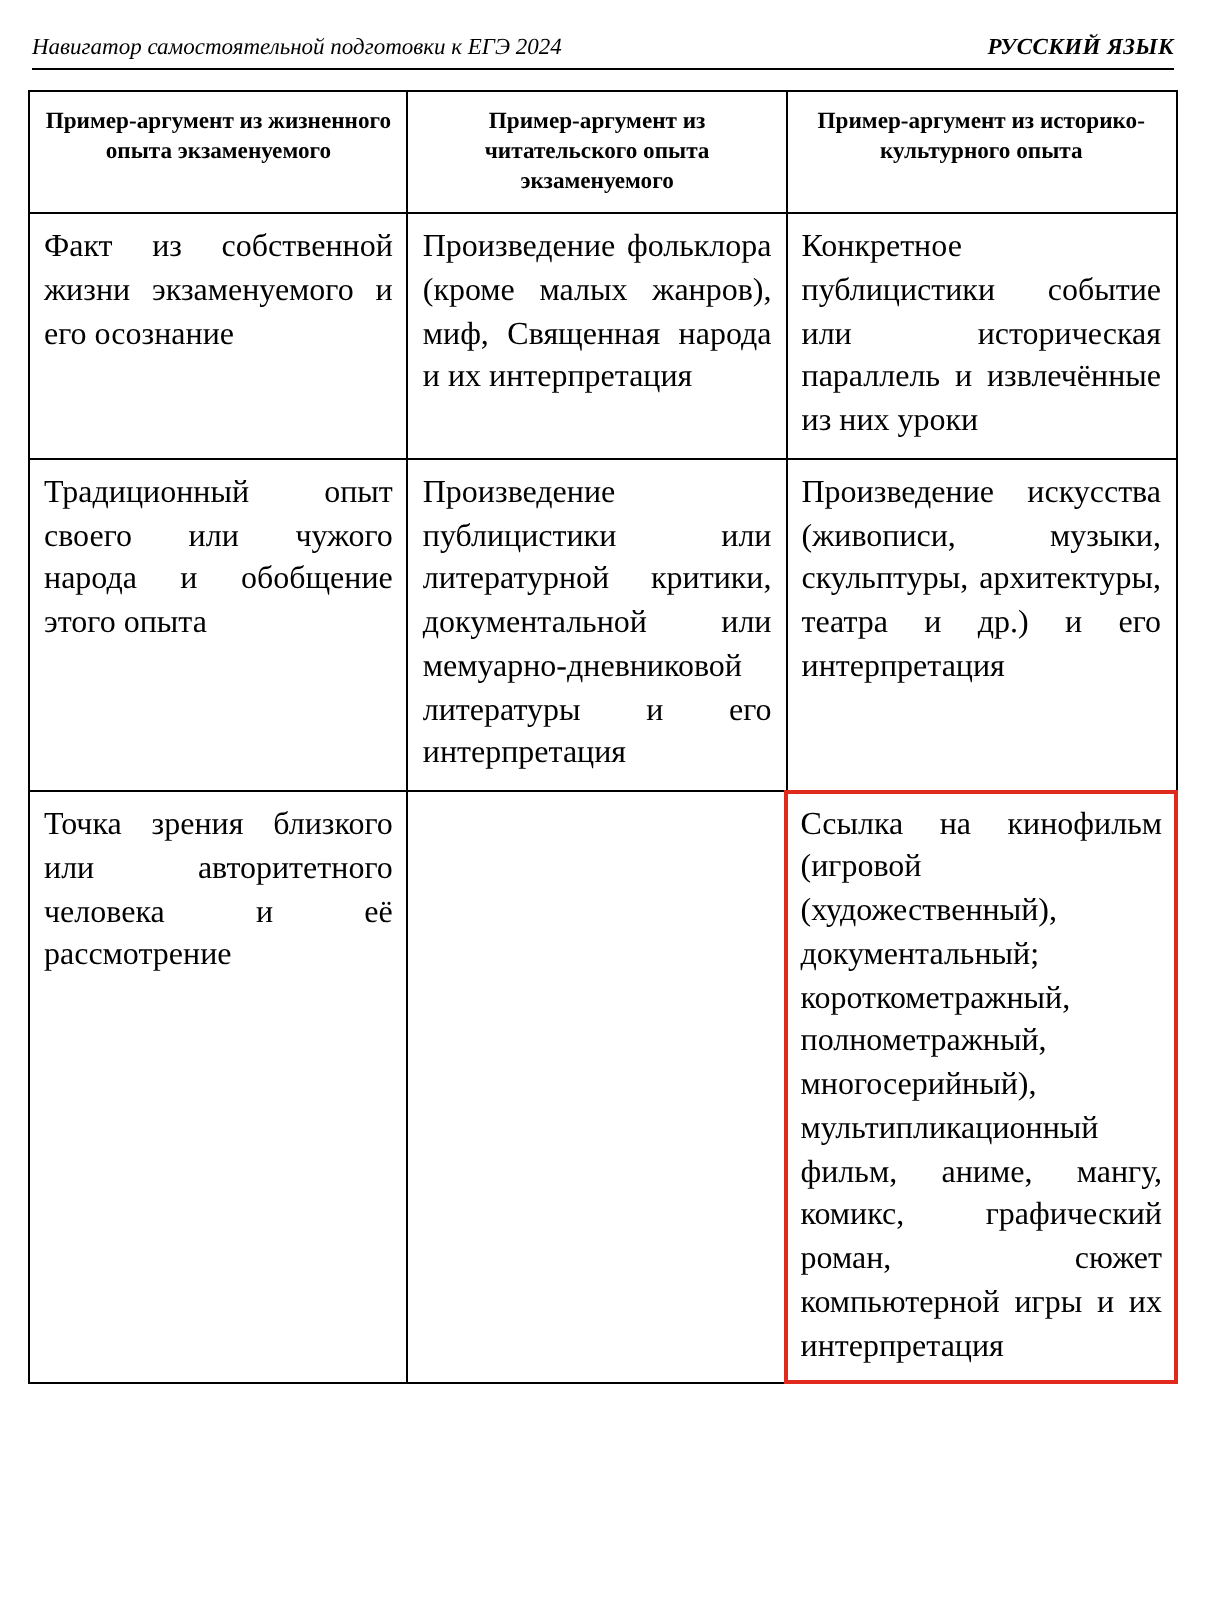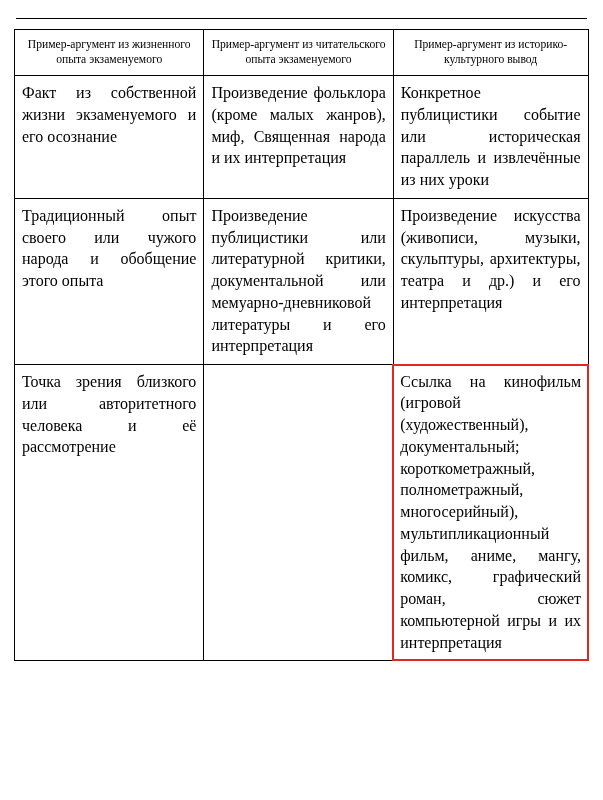--- a/index.html
+++ b/index.html
@@ -59,50 +59,54 @@
     vertical-align: top;
     padding: 6px 7px 7px 7px;
     font-size: 16px;
     line-height: 1.36;
     text-align: justify;
     hyphens: auto;
     word-wrap: break-word;
   }
   table.matrix th {
     text-align: center;
-    font-weight: normal;
+    font-weight: bold;
     font-size: 11.6px;
     line-height: 1.3;
     padding: 7px 6px 8px 6px;
   }
   td.empty {
     padding: 0;
   }
   .cell-highlight {
     border: 2px solid #e02a1e !important;
     padding: 5px 6px 6px 6px !important;
   }
   .col1 { width: 33%; }
   .col2 { width: 33%; }
   .col3 { width: 34%; }
 </style>
 </head>
 <body>
 
 <div class="page">
 
+  <div class="header">
+    <div class="header-left">Навигатор самостоятельной подготовки к ЕГЭ 2024</div>
+    <div class="header-right">РУССКИЙ ЯЗЫК</div>
+  </div>
   <div class="header-rule"></div>
 
 
   <table class="matrix">
     <thead>
       <tr>
         <th class="col1">Пример-аргумент из жизненного опыта экзаменуемого</th>
         <th class="col2">Пример-аргумент из читательского опыта экзаменуемого</th>
-        <th class="col3">Пример-аргумент из историко-культурного вывод</th>
+        <th class="col3">Пример-аргумент из историко-культурного опыта</th>
       </tr>
     </thead>
     <tbody>
       <tr>
         <td class="col1">Факт из собственной жизни экзаменуемого и его осознание</td>
         <td class="col2">Произведение фольклора (кроме малых жанров), миф, Священная народа и их интерпретация</td>
         <td class="col3">Конкретное публицистики событие или историческая параллель и извлечённые из них уроки</td>
       </tr>
       <tr>
         <td class="col1">Традиционный опыт своего или чужого народа и обобщение этого опыта</td>

